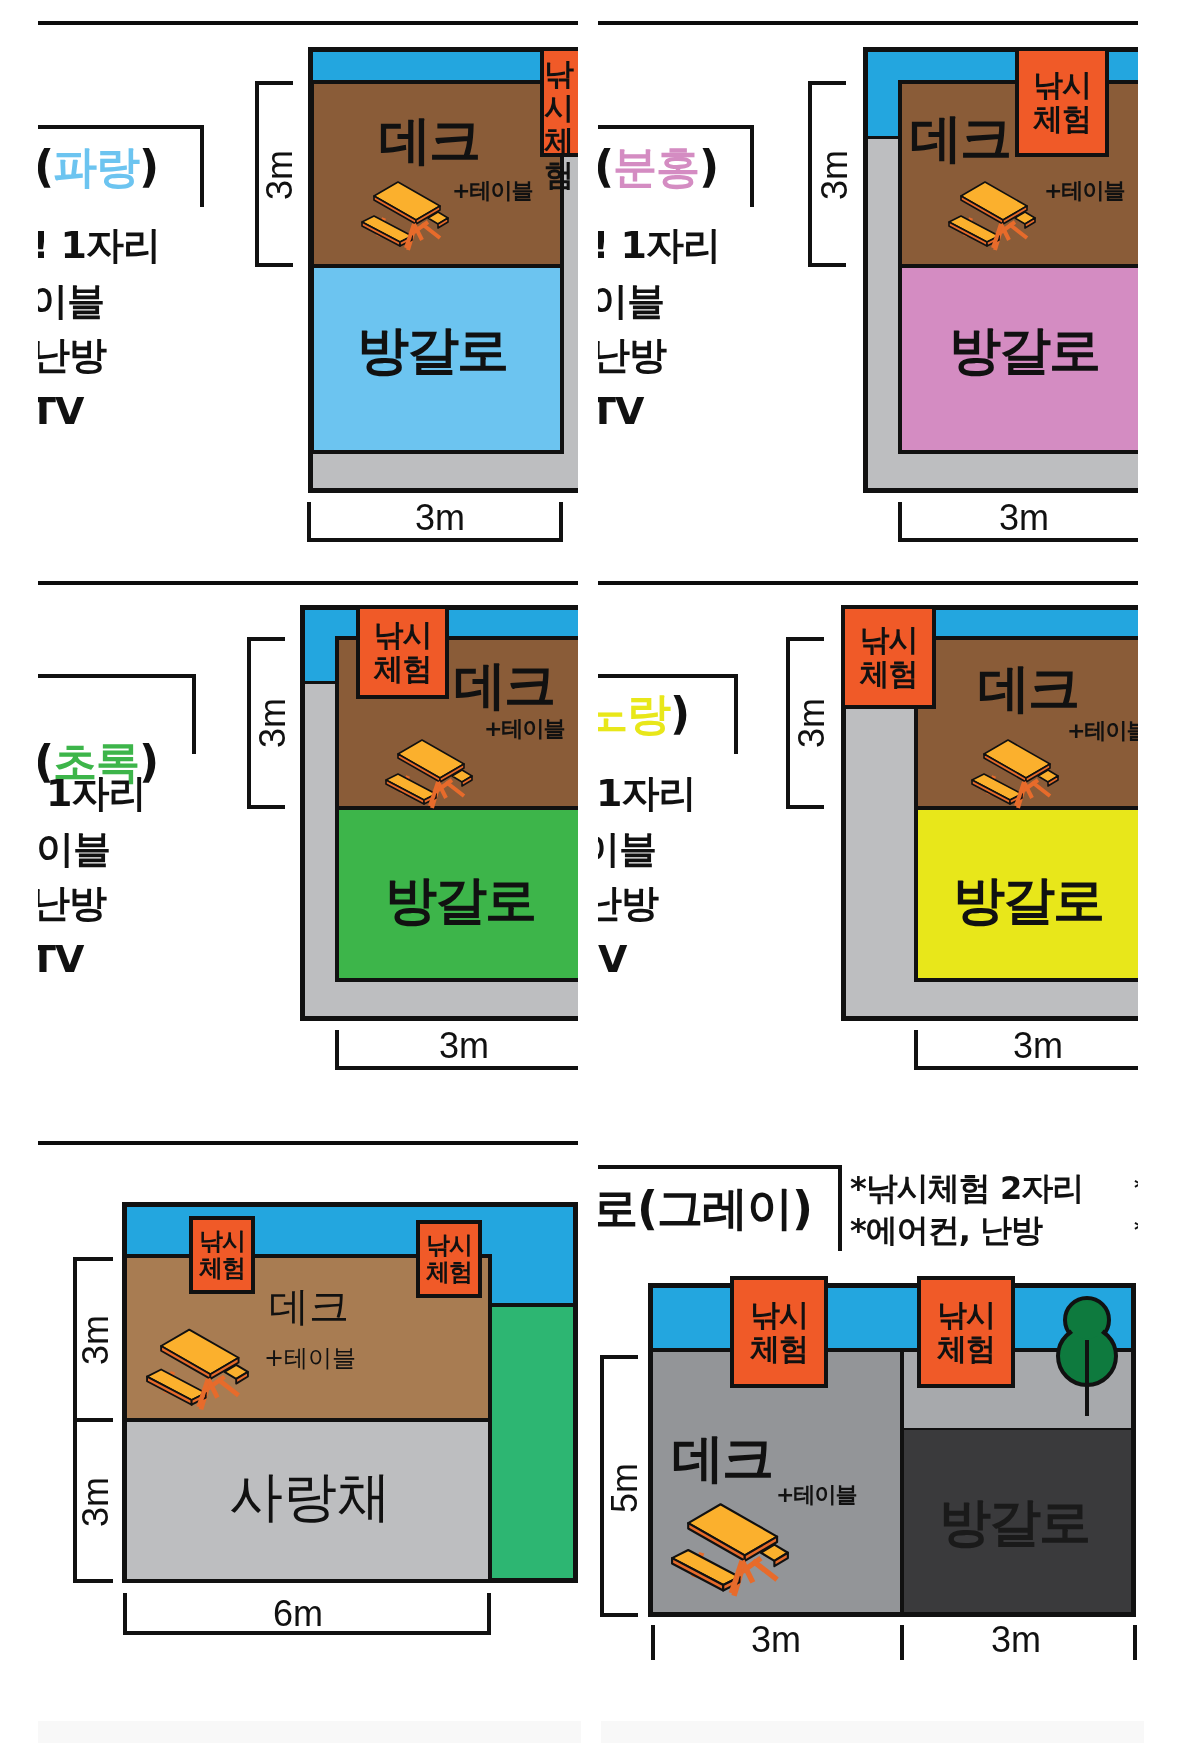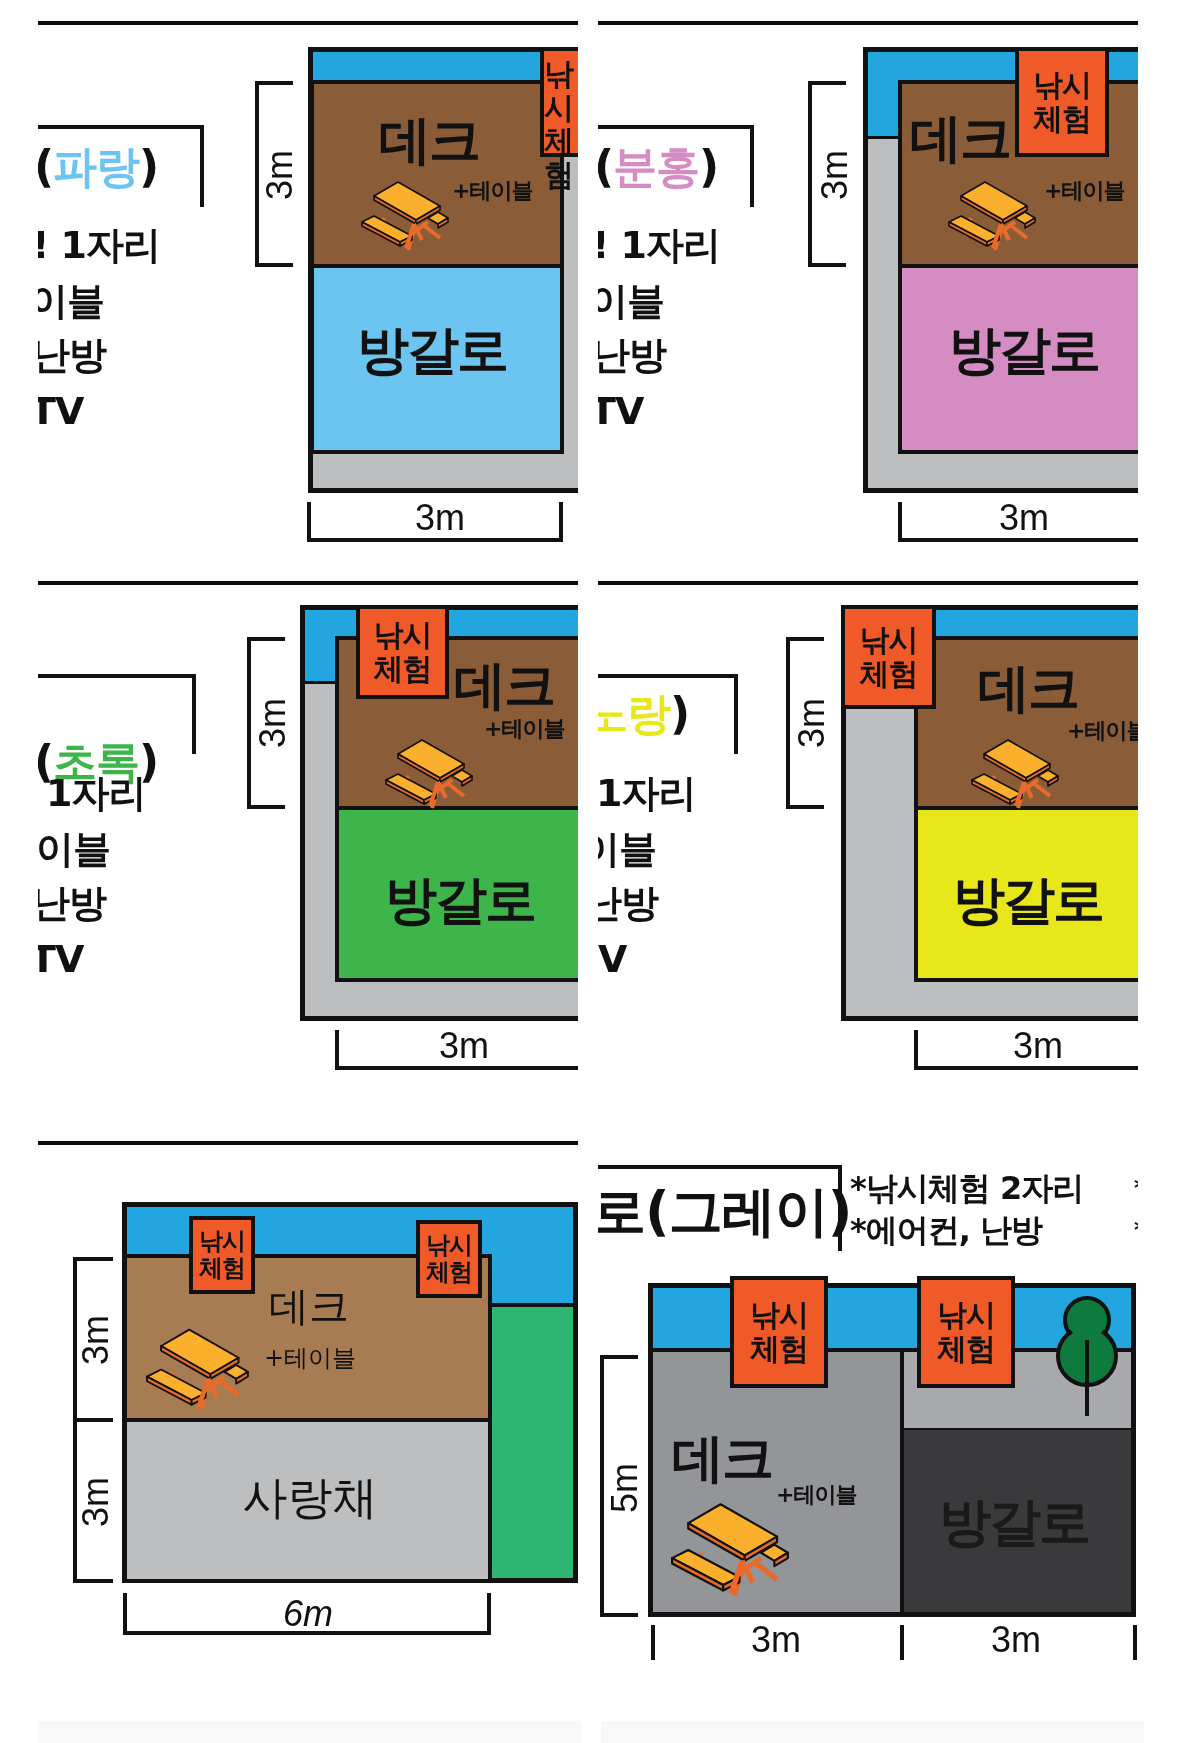--- a/index.html
+++ b/index.html
@@ -188,34 +188,34 @@
     <span>낚시</span>
     <span>체험</span>
   </div>
   <div class="label-mid" style="left:271px; top:186px;">데크</div>
   <div class="abs" style="left:102px; top:200px; width:122px; height:92px;">
     <svg viewBox="0 0 104 78" width="122" height="92">
         <use href="#picnic"></use>
       </svg>
   </div>
   <div class="label-mid" style="left:272px; top:238px; font-size:24px;">+테이블</div>
-  <div class="label-mid" style="left:272px; top:377px; font-size:45px;">사랑채</div>
+  <div class="label-mid" style="left:272px; top:377px; font-size:54px;">사랑채</div>
 
   <div class="dim-v" style="left:35px; top:137px; width:40px; height:326px;"></div>
   <div class="fill" style="left:35px; top:298px; width:40px; height:4px; background:#111;"></div>
   <div class="dim-text rot" style="left:58px; top:220px;">3m</div>
   <div class="dim-text rot" style="left:58px; top:382px;">3m</div>
 
   <div class="dim-h" style="left:85px; top:473px; width:368px; height:42px;"></div>
-  <div class="dim-text" style="left:270px; top:494px;font-style:italic;">6m</div>
+  <div class="dim-text" style="left:260px; top:494px;">6m</div>
 </div>
 
 <div class="clip" style="left:598px; top:1120px; width:540px; height:540px;">
   <div class="title-box" style="left:-10px; top:45px; width:254px; height:86px;"></div>
-  <div class="title-text" style="left:-6px; top:65px; font-size:54px;">로(그레이)</div>
+  <div class="title-text" style="left:-6px; top:65px; font-size:46px;">로(그레이)</div>
   <div class="feat" style="left:252px; top:52px; font-size:32px;">*낚시체험 2자리</div>
   <div class="feat" style="left:252px; top:94px; font-size:32px;">*에어컨, 난방</div>
   <div class="feat" style="left:536px; top:56px; font-size:24px;">*</div>
   <div class="feat" style="left:536px; top:98px; font-size:24px;">*</div>
 
   <div class="fill" style="left:50px; top:163px; width:488px; height:334px; background:#939598; border:5px solid #111;"></div>
   <div class="fill" style="left:55px; top:168px; width:478px; height:64px; background:#23A6DF; border-bottom:4px solid #111;"></div>
   <div class="fill" style="left:302px; top:232px; width:231px; height:80px; background:#A7A9AC; border-left:4px solid #111; border-bottom:4px solid #111;"></div>
   <div class="fill" style="left:302px; top:310px; width:231px; height:182px; background:#3A3A3C; border-left:4px solid #111;"></div>
 

